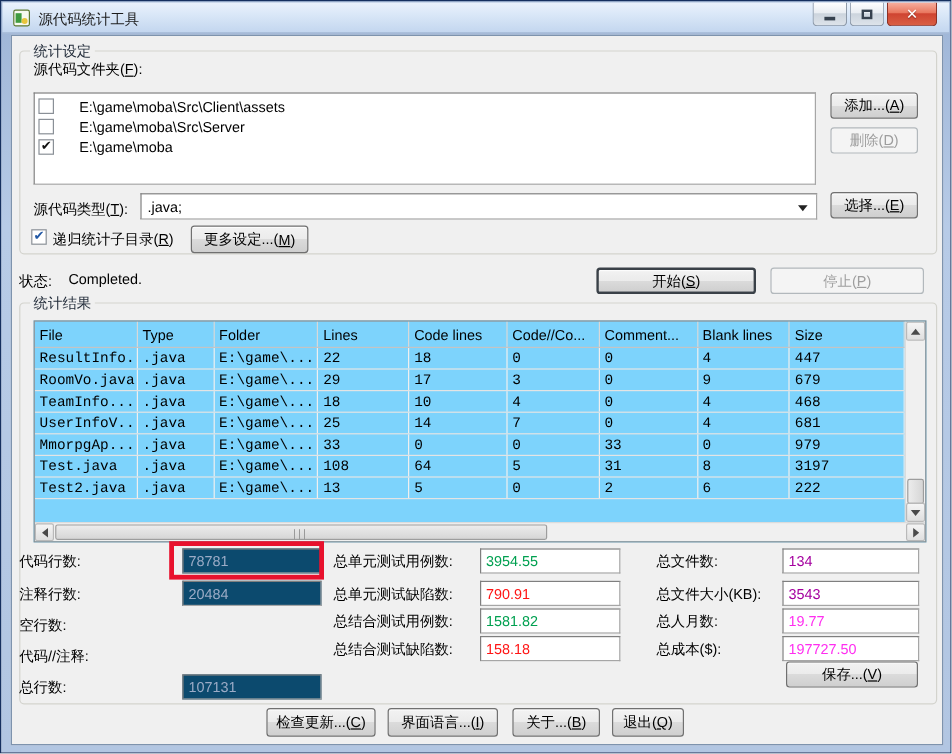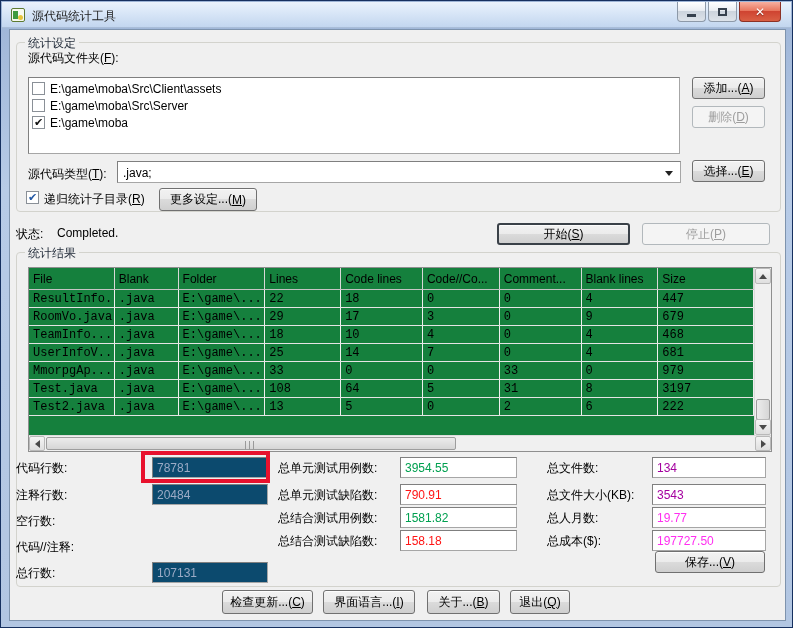--- a/index.html
+++ b/index.html
@@ -31,24 +31,24 @@
   .btn{position:absolute;display:flex;align-items:center;justify-content:center;text-align:center;
     border:1px solid #707070;border-radius:3px;color:#000;cursor:default;
     background:linear-gradient(180deg,#f2f2f2 0,#ebebeb 50%,#dbdbdb 50%,#cfcfcf 100%);
     box-shadow:inset 0 1px 0 #fcfcfc;}
   .btn.disabled{color:#9e9e9e;background:#f4f4f4;border-color:#b2b8bc;box-shadow:none;}
   .btn.default{border:2px solid #3a4148;}
   .list-item{display:flex;align-items:center;height:17px;padding-left:3px;}
   .cb{width:13px;height:13px;background:#fff;border:1px solid #8a9097;margin-right:5px;flex:0 0 13px;
     font-size:11px;line-height:11px;text-align:center;color:#111;font-weight:bold;}
   .cb.blue{color:#2258a5;}
-  .li-text{white-space:nowrap;}
+  .li-text{white-space:nowrap;margin-left:16px;}
   .combo-arrow{position:absolute;right:7px;top:9px;width:0;height:0;border-left:4px solid transparent;border-right:4px solid transparent;border-top:5px solid #222;}
   
-  .table-box{position:absolute;background:#15803d;border:1px solid #8f8f8f;overflow:hidden;}
+  .table-box{position:absolute;background:#7dd3fc;border:1px solid #8f8f8f;overflow:hidden;}
   .thead{display:flex;height:22px;border-bottom:1px solid #c4c4c4;}
   .th{display:flex;align-items:center;padding:0 4px;border-right:1px solid #d8d8d8;overflow:hidden;white-space:nowrap;}
   .tr{display:flex;height:18px;border-bottom:1px solid #e4e4e4;font-family:Liberation Mono, monospace;}
   .td{display:flex;align-items:center;padding:0 4px;border-right:1px solid #efefef;overflow:hidden;white-space:nowrap;}
   .vscroll{position:absolute;top:0;right:0;width:17px;background:#f0f0f0;border-left:1px solid #dcdcdc;}
   .hscroll{position:absolute;left:0;right:0;bottom:0;height:16px;background:#f0f0f0;border-top:1px solid #dcdcdc;}
   .sb-btn{position:absolute;background:linear-gradient(180deg,#f5f5f5,#dfdfdf);border:1px solid #b9b9b9;border-radius:2px;display:flex;align-items:center;justify-content:center;}
   .sb-thumb{position:absolute;background:linear-gradient(90deg,#ececec,#d6d6d6);border:1px solid #9d9d9d;border-radius:2px;}
   .sb-thumb.h{background:linear-gradient(180deg,#ececec,#d6d6d6);}
   .tri{width:0;height:0;}
@@ -124,21 +124,21 @@
     <div class="btn hotkey disabled" style="left:632px;top:193px;width:128px;height:22px;">停止(<u>P</u>)</div>
 
     <div class="groupbox" style="left:6px;top:222px;width:765px;height:335px;">
       <span class="legend">统计结果</span>
     </div>
 
     <div class="table-box" style="left:18px;top:237px;width:744px;height:185px;">
       <div style="position:absolute;left:0;top:0;right:17px;bottom:16px;overflow:hidden;">
         <div class="thead">
             <div class="th" style="width: 86px;">File</div>
-            <div class="th" style="width: 64px;">Blank</div>
+            <div class="th" style="width: 64px;">Type</div>
             <div class="th" style="width: 87px;">Folder</div>
             <div class="th" style="width: 76px;">Lines</div>
             <div class="th" style="width: 82px;">Code lines</div>
             <div class="th" style="width: 77px;">Code//Co...</div>
             <div class="th" style="width: 82px;">Comment...</div>
             <div class="th" style="width: 77px;">Blank lines</div>
             <div class="th" style="width: 96px;">Size</div>
           </div>
         <div>
             <div class="tr">

